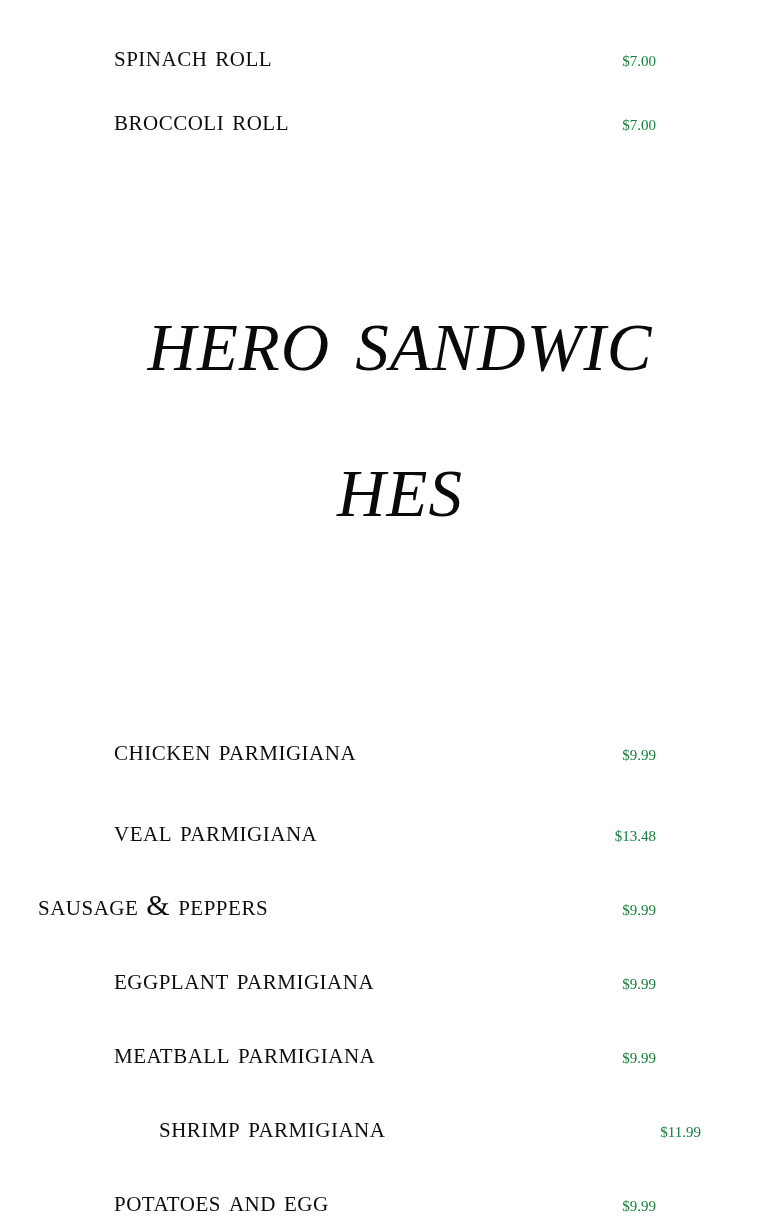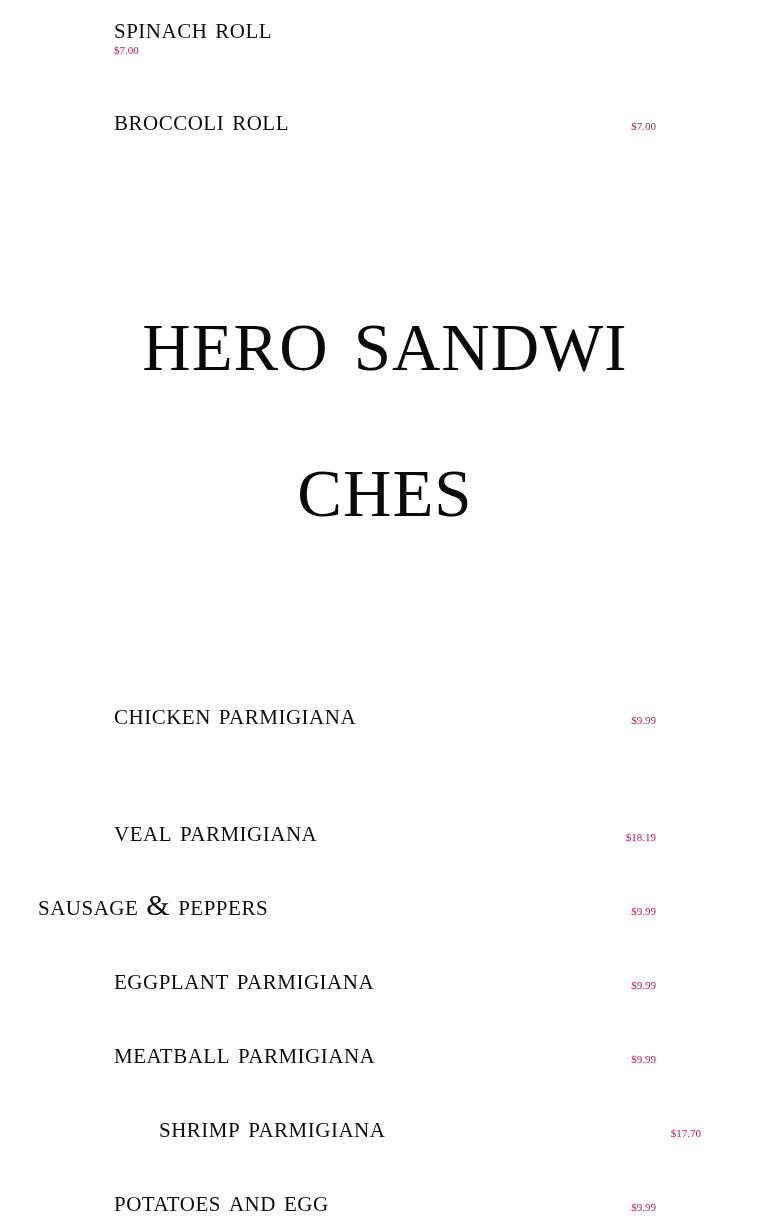--- a/index.html
+++ b/index.html
@@ -40,46 +40,46 @@
     text-transform: lowercase;
     font-size: 30px;
     letter-spacing: 0.5px;
     line-height: 1.05;
     color: #0d0d0d;
     white-space: nowrap;
   }
 
   .item-price {
     font-family: "Liberation Serif", serif;
-    font-size: 11px;
-    color: #be185d;
+    font-size: 15px;
+    color: #15803d;
     white-space: nowrap;
     padding-bottom: 4px;
   }
 
   
   .section-heading {
     font-family: "Liberation Serif", serif;
     font-variant: small-caps;
     text-transform: lowercase;
     font-size: 96px;
     line-height: 1.52;
     text-align: center;
     color: #0a0a0a;
     letter-spacing: 1px;
     width: 520px;
     margin: 0 auto;
     word-break: break-all;
   }
 
   
-  #row-spinach   { top: 12px; flex-direction: column; }
+  #row-spinach   { top: 40px; }
   #row-broccoli  { top: 104px; gap: 44px; }
-  #hero-heading  { position: absolute; top: 265px; left: 125px; }
-  #row-chicken   { top: 698px; }
+  #hero-heading  { position: absolute; top: 265px; left: 140px; font-style: italic; }
+  #row-chicken   { top: 734px; }
   #row-veal      { top: 815px; }
   #row-sausage   { top: 889px; padding-left: 38px; }
   #row-eggplant  { top: 963px; }
   #row-meatball  { top: 1037px; }
   #row-shrimp    { top: 1111px; margin-left: 45px; }
   #row-potatoes  { top: 1185px; gap: 36px; }
 
   .abs { position: absolute; left: 0; }
 </style>
 </head>
@@ -99,41 +99,41 @@
 
   <div class="section-heading" id="hero-heading">Hero Sandwiches</div>
 
   <div class="menu-item abs" id="row-chicken">
     <span class="item-name">Chicken Parmigiana</span>
     <span class="item-price">$9.99</span>
   </div>
 
   <div class="menu-item abs" id="row-veal">
     <span class="item-name">Veal Parmigiana</span>
-    <span class="item-price">$18.19</span>
+    <span class="item-price">$13.48</span>
   </div>
 
   <div class="menu-item abs" id="row-sausage">
     <span class="item-name">Sausage &amp; Peppers</span>
     <span class="item-price">$9.99</span>
   </div>
 
   <div class="menu-item abs" id="row-eggplant">
     <span class="item-name">Eggplant Parmigiana</span>
     <span class="item-price">$9.99</span>
   </div>
 
   <div class="menu-item abs" id="row-meatball">
     <span class="item-name">Meatball Parmigiana</span>
     <span class="item-price">$9.99</span>
   </div>
 
   <div class="menu-item abs" id="row-shrimp">
     <span class="item-name">Shrimp Parmigiana</span>
-    <span class="item-price">$17.70</span>
+    <span class="item-price">$11.99</span>
   </div>
 
   <div class="menu-item abs" id="row-potatoes">
     <span class="item-name">Potatoes and Egg</span>
     <span class="item-price">$9.99</span>
   </div>
 
 </div>
 
 </body></html>

